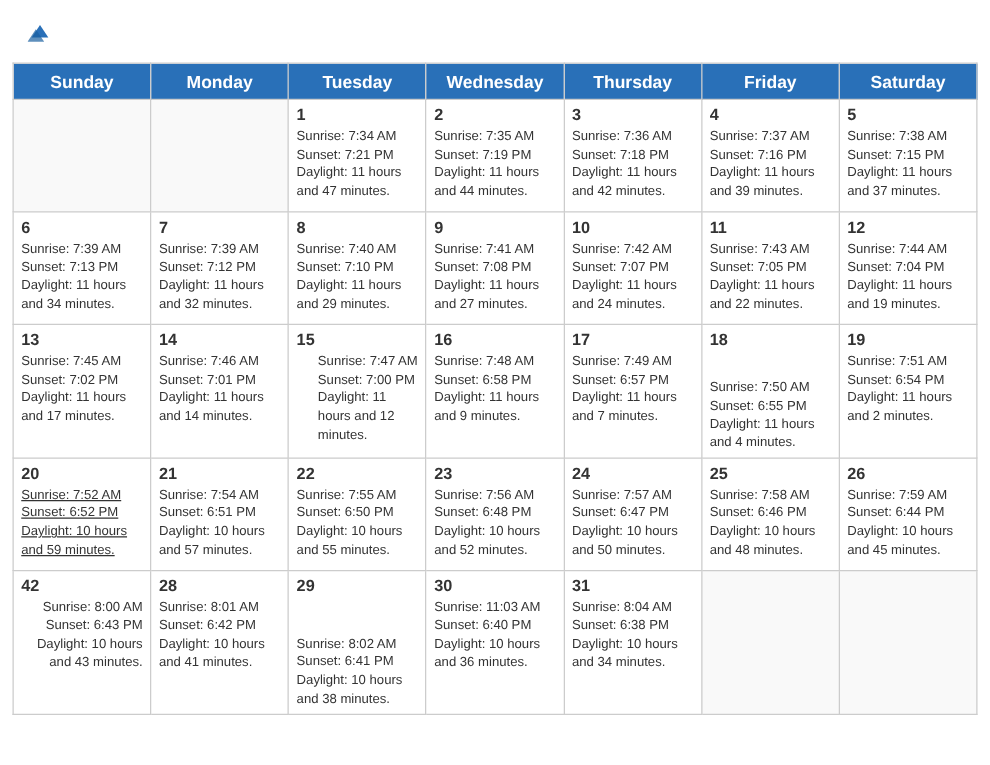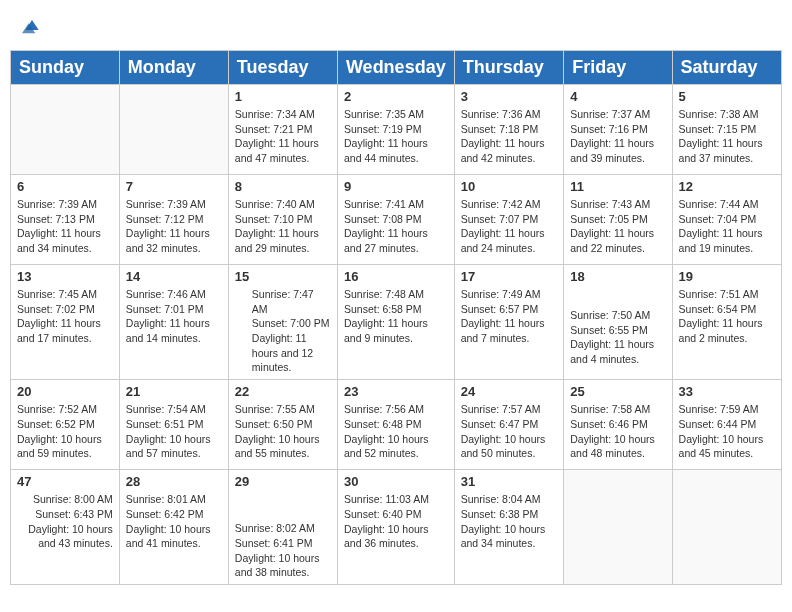--- a/index.html
+++ b/index.html
@@ -54,25 +54,25 @@
       color: #555;
     }
     .calendar {
       width: 100%;
       border-collapse: collapse;
       border: 1px solid #ccc;
     }
     .calendar th {
       background-color: #2970b8;
       color: #fff;
-      font-size: 18px;
+      font-size: 14px;
       font-weight: bold;
       padding: 6px 8px;
       border: 1px solid #ccc;
-      text-align: left;
+      text-align: center;
     }
     .calendar td {
       border: 1px solid #ccc;
       vertical-align: top;
       padding: 4px 6px;
       width: calc(100% / 7);
       background: #fff;
       font-size: 11px;
       color: #333;
       min-height: 80px;
@@ -244,21 +244,21 @@
         <td>
           <div class="day-number">19</div>
           <div class="day-info" style="white-space: pre-line;">Sunrise: 7:51 AM
 Sunset: 6:54 PM
 Daylight: 11 hours and 2 minutes.</div>
         </td>
       </tr>
       <tr>
         <td>
           <div class="day-number">20</div>
-          <div class="day-info" style="white-space: pre-line;">Sunrise: 7:52 AM
+          <div class="day-info" style="white-space: pre-line; text-decoration: underline;">Sunrise: 7:52 AM
 Sunset: 6:52 PM
 Daylight: 10 hours and 59 minutes.</div>
         </td>
         <td>
           <div class="day-number">21</div>
           <div class="day-info" style="white-space: pre-line;">Sunrise: 7:54 AM
 Sunset: 6:51 PM
 Daylight: 10 hours and 57 minutes.</div>
         </td>
         <td>
@@ -279,29 +279,29 @@
 Sunset: 6:47 PM
 Daylight: 10 hours and 50 minutes.</div>
         </td>
         <td>
           <div class="day-number">25</div>
           <div class="day-info" style="white-space: pre-line;">Sunrise: 7:58 AM
 Sunset: 6:46 PM
 Daylight: 10 hours and 48 minutes.</div>
         </td>
         <td>
-          <div class="day-number">33</div>
+          <div class="day-number">26</div>
           <div class="day-info" style="white-space: pre-line;">Sunrise: 7:59 AM
 Sunset: 6:44 PM
 Daylight: 10 hours and 45 minutes.</div>
         </td>
       </tr>
       <tr>
         <td>
-          <div class="day-number">47</div>
+          <div class="day-number">42</div>
           <div class="day-info" style="white-space: pre-line; text-align: right;">Sunrise: 8:00 AM
 Sunset: 6:43 PM
 Daylight: 10 hours and 43 minutes.</div>
         </td>
         <td>
           <div class="day-number">28</div>
           <div class="day-info" style="white-space: pre-line;">Sunrise: 8:01 AM
 Sunset: 6:42 PM
 Daylight: 10 hours and 41 minutes.</div>
         </td>

